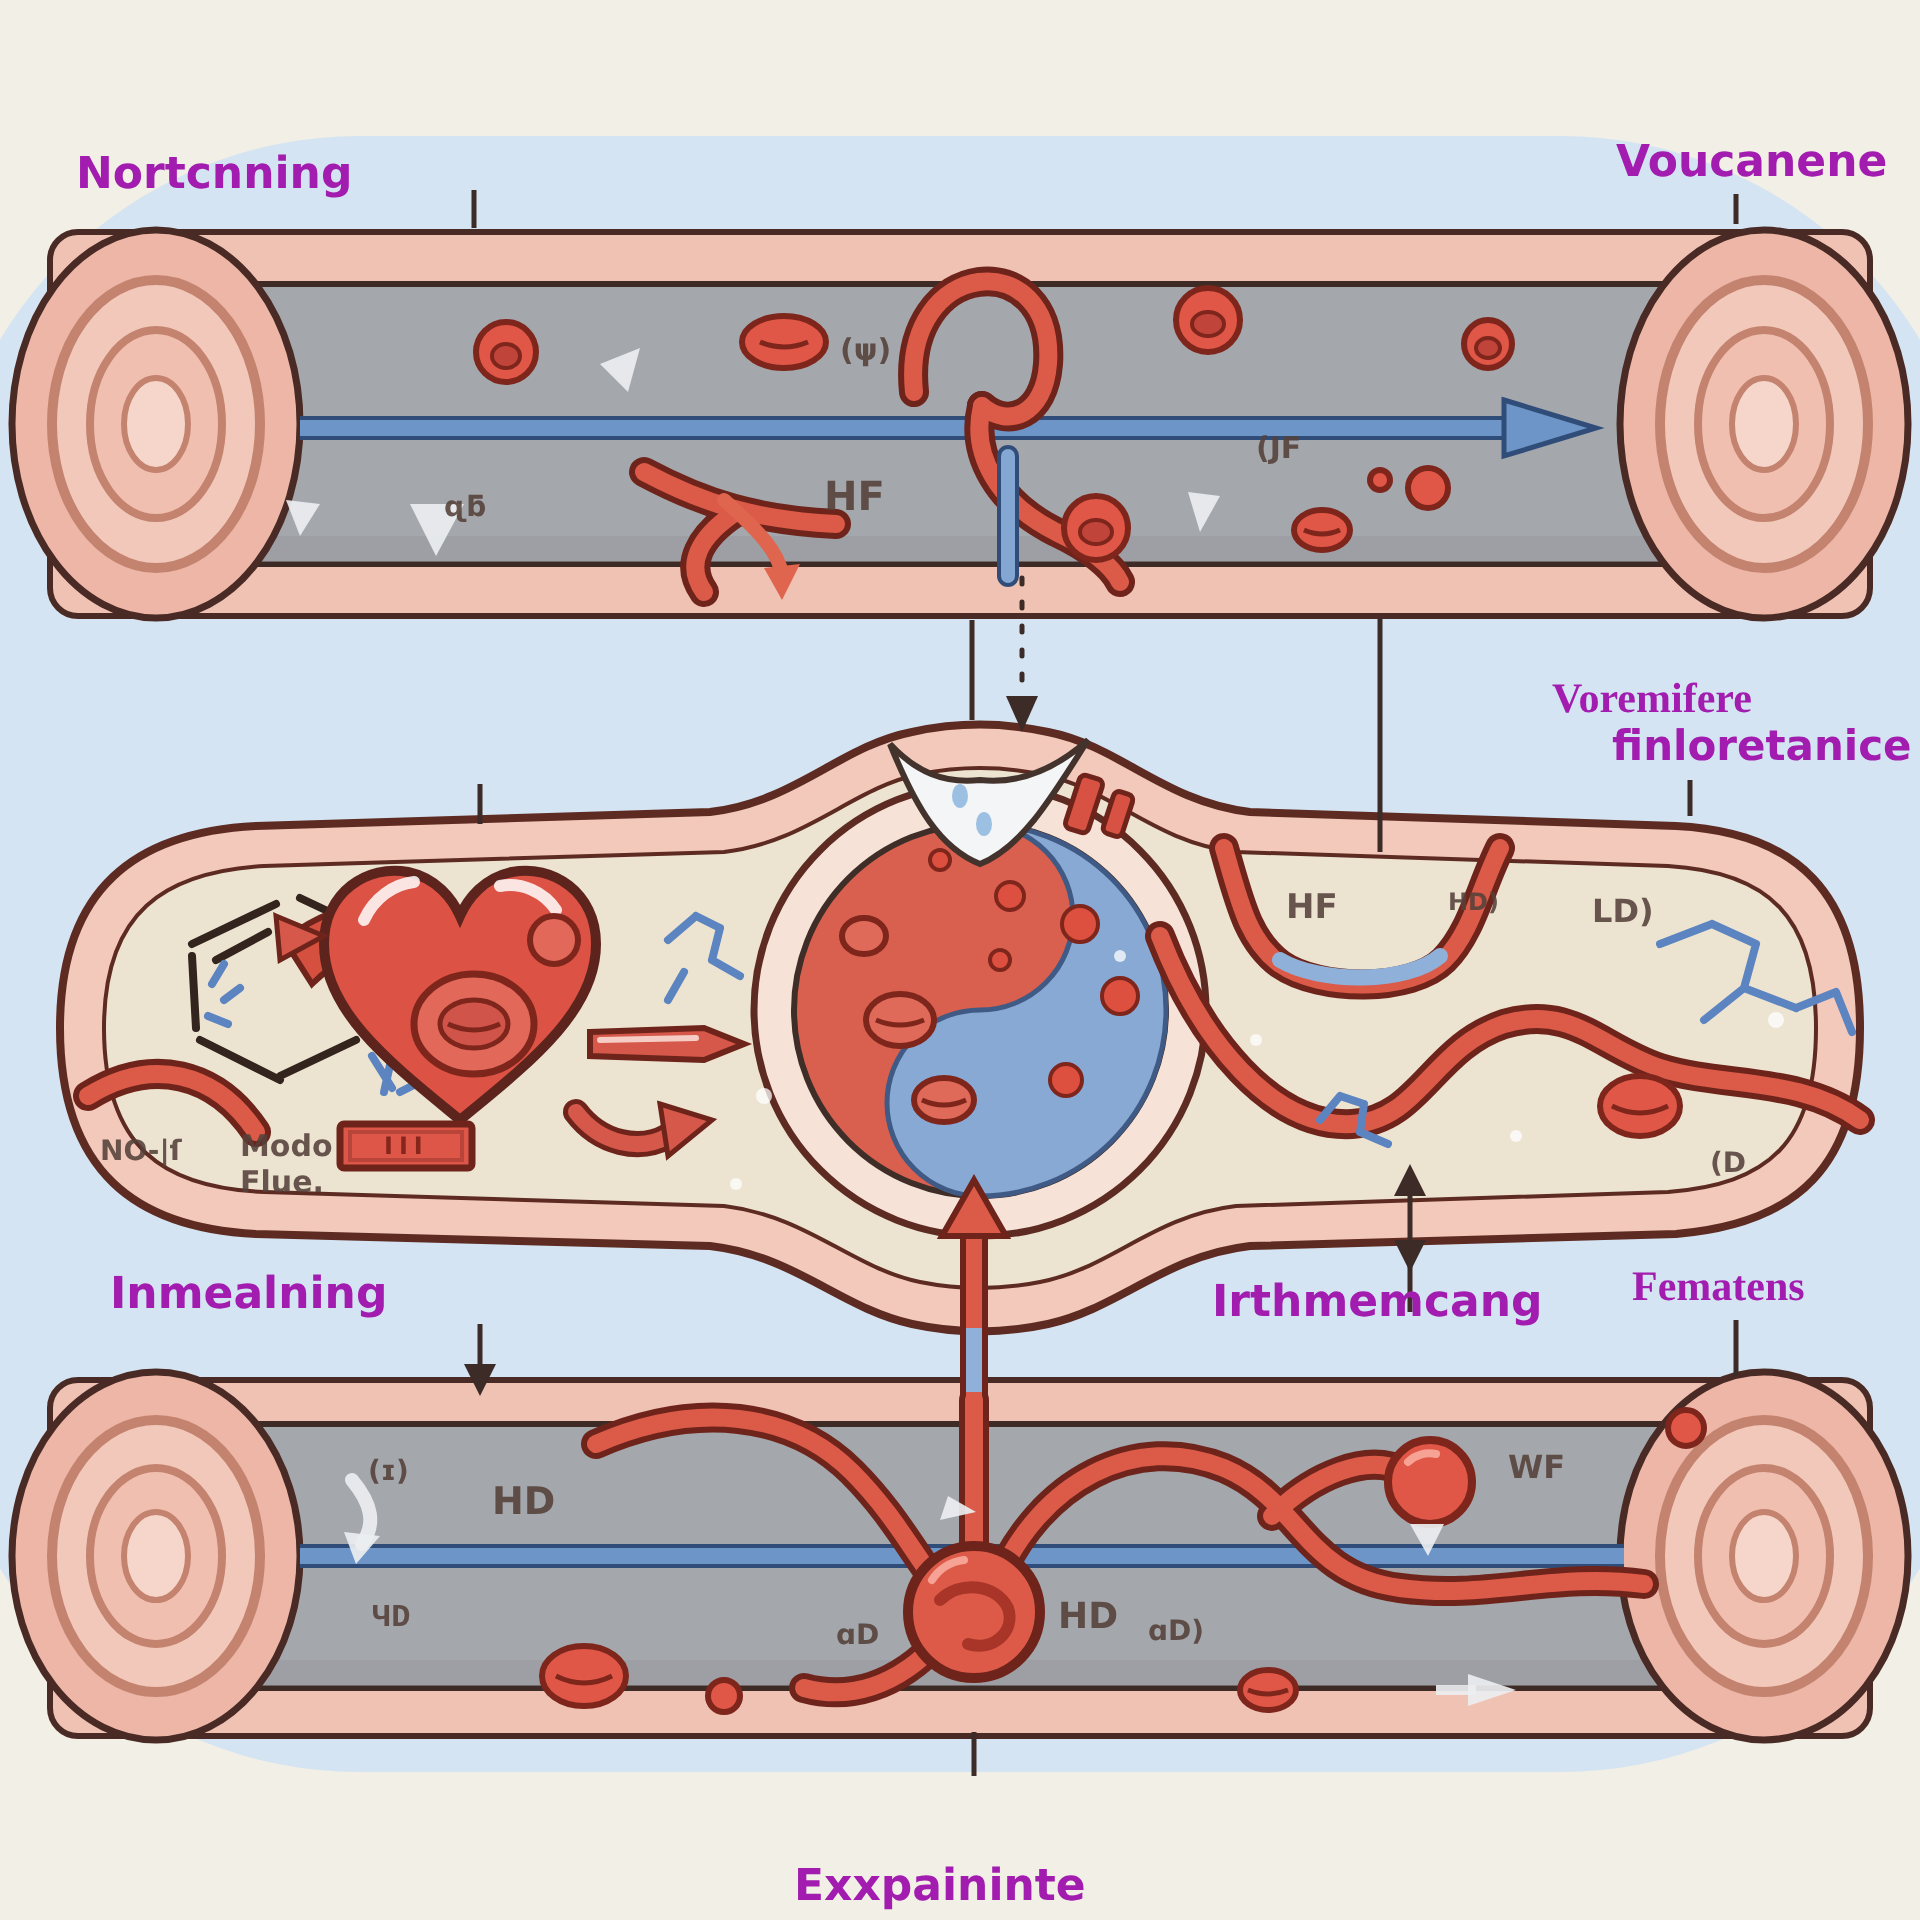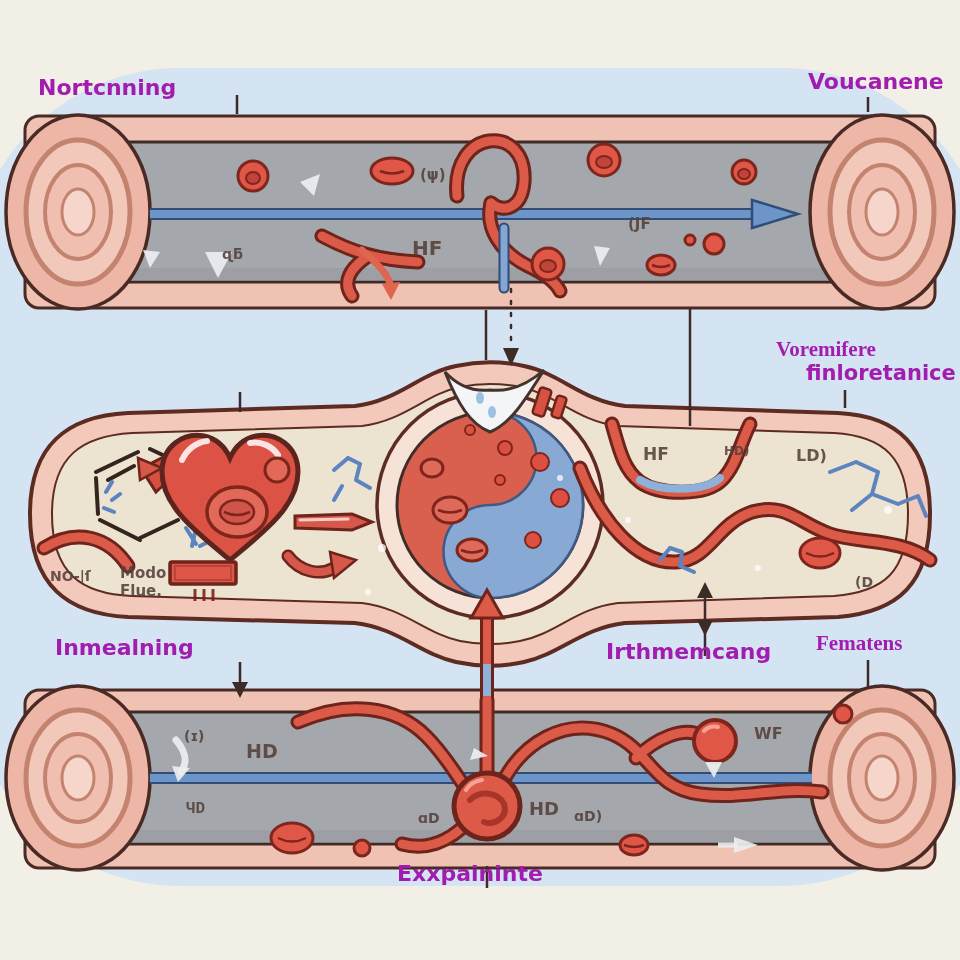--- a/index.html
+++ b/index.html
@@ -297,35 +297,35 @@
 <div class="lbl" style="left:808px;top:70px;font-size:22px;">Voucanene</div>
 
 
 <div class="lbl" style="left:776px;top:338px;font-size:21px;font-family:Liberation Serif, serif;">Voremifere</div>
 <div class="lbl" style="left:770px;top:362px;font-size:21px;margin-left:36px;">finloretanice</div>
 
 <div class="lbl" style="left:55px;top:636px;font-size:22px;">Inmealning</div>
 <div class="lbl" style="left:606px;top:640px;font-size:22px;">Irthmemcang</div>
 <div class="lbl" style="left:816px;top:632px;font-size:21px;font-family:Liberation Serif, serif;">Fematens</div>
 
-<div class="lbl" style="left:397px;top:862px;font-size:22px;">Exxpaininte</div>
+<div class="lbl" style="left:397px;top:932px;font-size:22px;">Exxpaininte</div>
 
 <div class="tag" style="left:420px;top:166px;font-size:15px;">(ψ)</div>
 <div class="tag" style="left:222px;top:246px;font-size:14px;">ɋƃ</div>
 <div class="tag" style="left:412px;top:236px;font-size:20px;">HF</div>
 <div class="tag" style="left:628px;top:172px;font-size:15px;margin-top:43px;">(JF</div>
 
 <div class="tag" style="left:643px;top:444px;font-size:17px;">HF</div>
 <div class="tag" style="left:724px;top:444px;font-size:12px;">HD)</div>
 <div class="tag" style="left:796px;top:446px;font-size:16px;">LD)</div>
 <div class="tag" style="left:855px;top:574px;font-size:14px;">(D</div>
 <div class="tag" style="left:50px;top:568px;font-size:14px;">NO-|ſ</div>
 <div class="tag" style="left:120px;top:564px;font-size:15px;">Modo</div>
 <div class="tag" style="left:120px;top:582px;font-size:15px;">Flue.</div>
-<div class="tag badge-txt" style="left:192px;top:566px;font-size:16px;margin-top:20px;">III</div>
+<div class="tag badge-txt" style="left:192px;top:566px;font-size:12px;">III</div>
 
 <div class="tag" style="left:184px;top:728px;font-size:14px;">(ɪ)</div>
 <div class="tag" style="left:246px;top:740px;font-size:19px;">HD</div>
 <div class="tag" style="left:186px;top:800px;font-size:16px;font-family:Liberation Mono, monospace;">ЧD</div>
 <div class="tag" style="left:418px;top:810px;font-size:14px;">ɑD</div>
 <div class="tag" style="left:529px;top:798px;font-size:18px;">HD</div>
 <div class="tag" style="left:574px;top:808px;font-size:14px;">ɑD)</div>
 <div class="tag" style="left:754px;top:724px;font-size:16px;">WF</div>
 
 </div>

